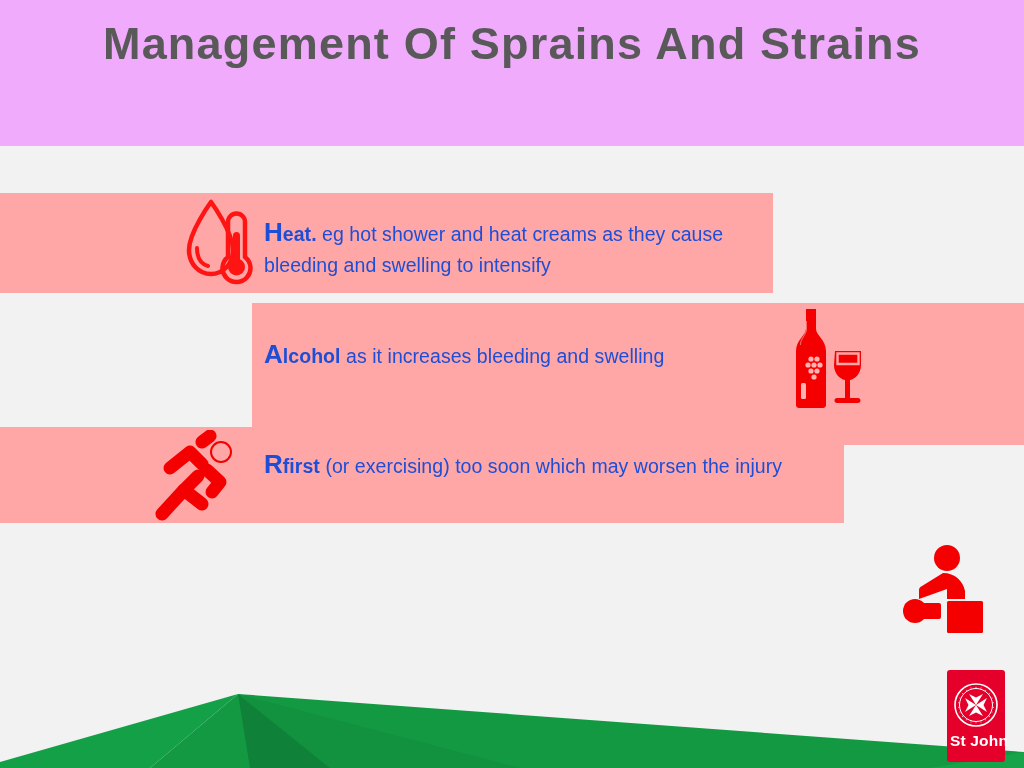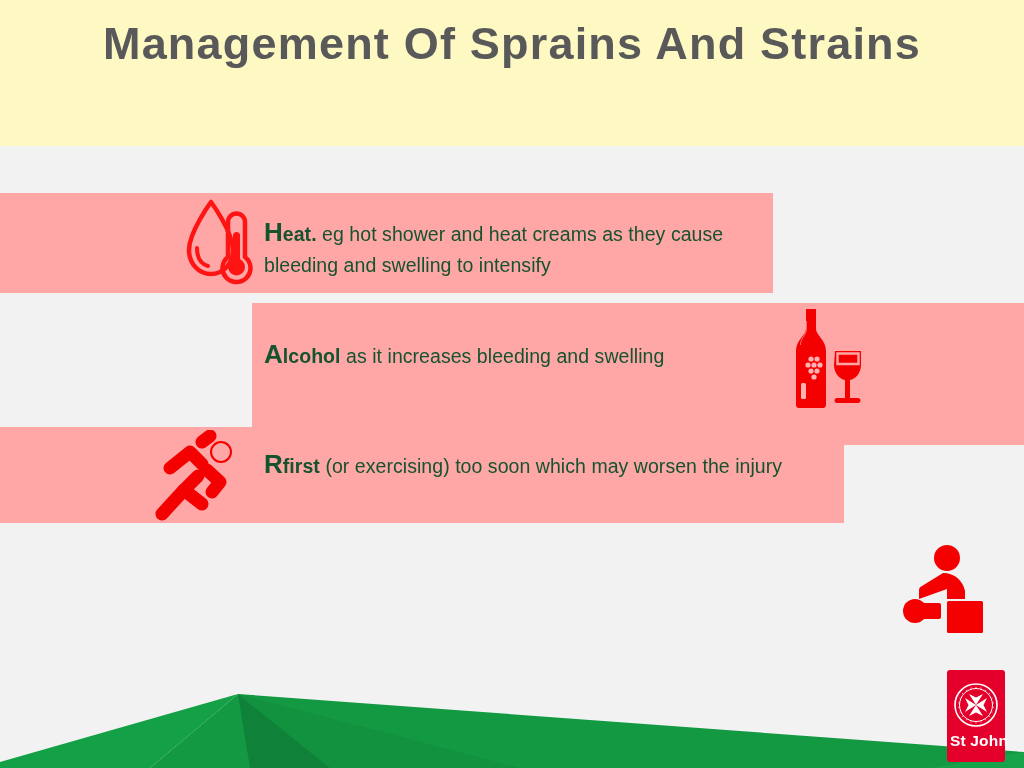--- a/index.html
+++ b/index.html
@@ -24,21 +24,21 @@
     height: 768px;
     background: #f2f2f2;
   }
 
   
   #header {
     position: absolute;
     left: 0; top: 0;
     width: 1024px;
     height: 146px;
-    background: #fef9c3;
+    background: #f0abfc;
   }
   #title {
     position: absolute;
     left: 0; top: 16px;
     width: 1024px;
     text-align: center;
     font-size: 45px;
     font-weight: bold;
     color: #595959;
     letter-spacing: 1.2px;
@@ -59,21 +59,21 @@
   }
 
   
   .bar {
     position: absolute;
     background: #ffa6a6;
     box-sizing: border-box;
   }
   .bar-text {
     position: absolute;
-    color: #14532d;
+    color: #1d4ed8;
     font-size: 19.5px;
     line-height: 31px;
     letter-spacing: 0.05px;
   }
   .bar-text .cap {
     font-size: 26px;
     font-weight: bold;
     line-height: 0;
   }
   .bar-text .kw {

